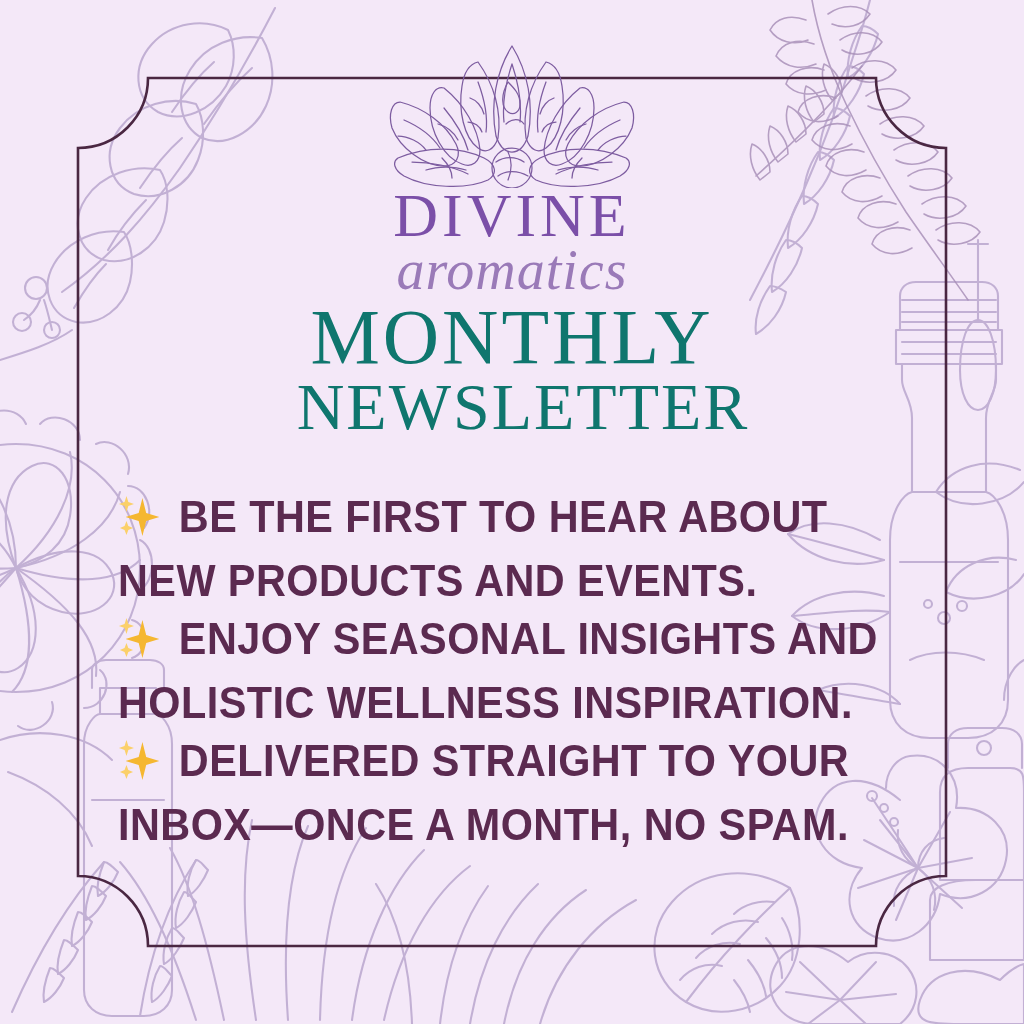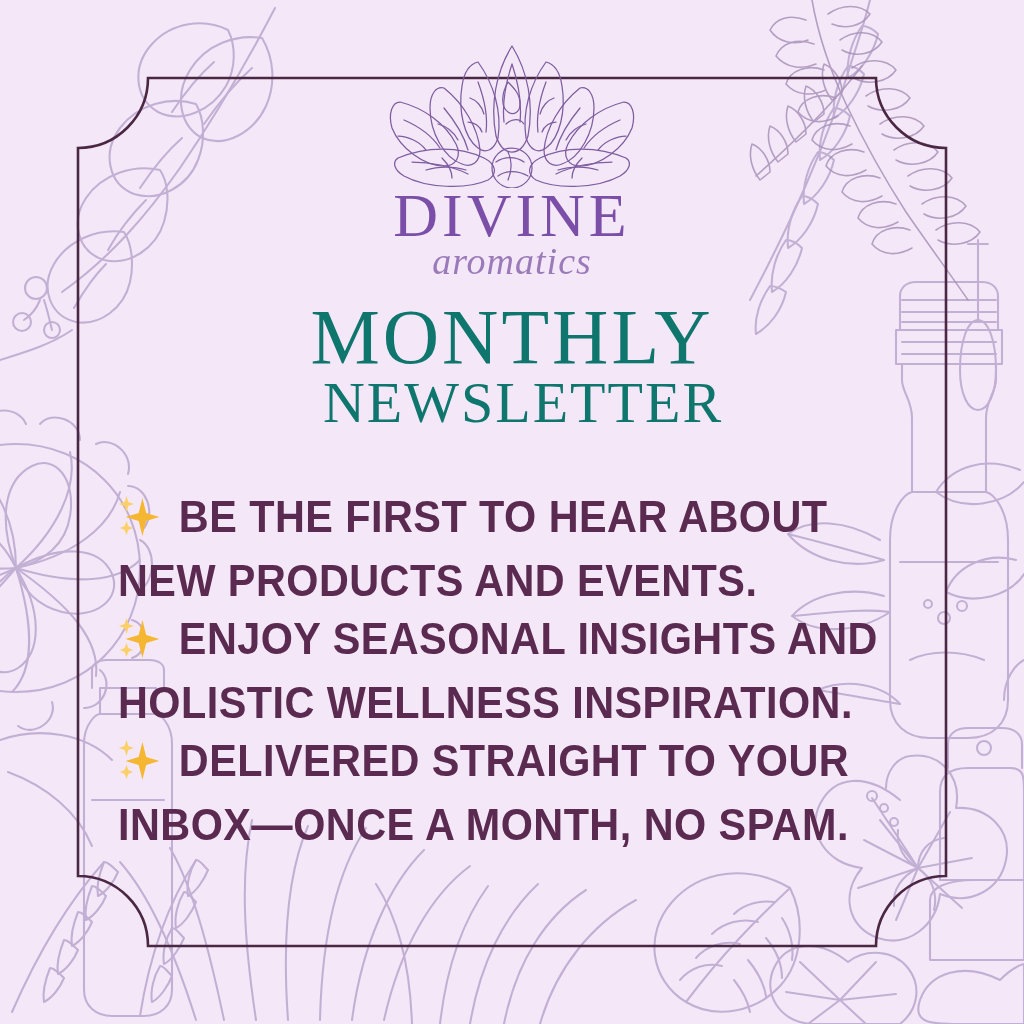--- a/index.html
+++ b/index.html
@@ -26,32 +26,32 @@
   .brand{
     margin-top:-4px;
     font-family:"Liberation Serif",serif;
     font-size:62px;letter-spacing:4px;
     color:#7b4fa8;line-height:1;
     font-weight:400;
   }
   .brand-sub{
     font-family:"Liberation Serif",serif;
     font-style:italic;
-    font-size:38px;color:#9a7ab8;
+    font-size:56px;color:#9a7ab8;
     line-height:1;margin-top:-4px;letter-spacing:1px;
   }
 
   
   .headline{
     position:absolute;left:0;top:300px;width:1024px;text-align:center;
     font-family:"Liberation Serif",serif;
     color:#0f766e;
     font-size:78px;line-height:.96;letter-spacing:3px;
   }
-  .headline .l2{display:block;font-size:58px;letter-spacing:2px;margin-left:22px;}
+  .headline .l2{display:block;font-size:66px;letter-spacing:2px;margin-left:22px;}
 
   
   .bullets{
     position:absolute;left:118px;top:488px;width:820px;
     color:#5b2a50;
     font-family:"Liberation Sans",sans-serif;
     font-weight:bold;
     font-size:44px;
     line-height:1.32;
     letter-spacing:.5px;

